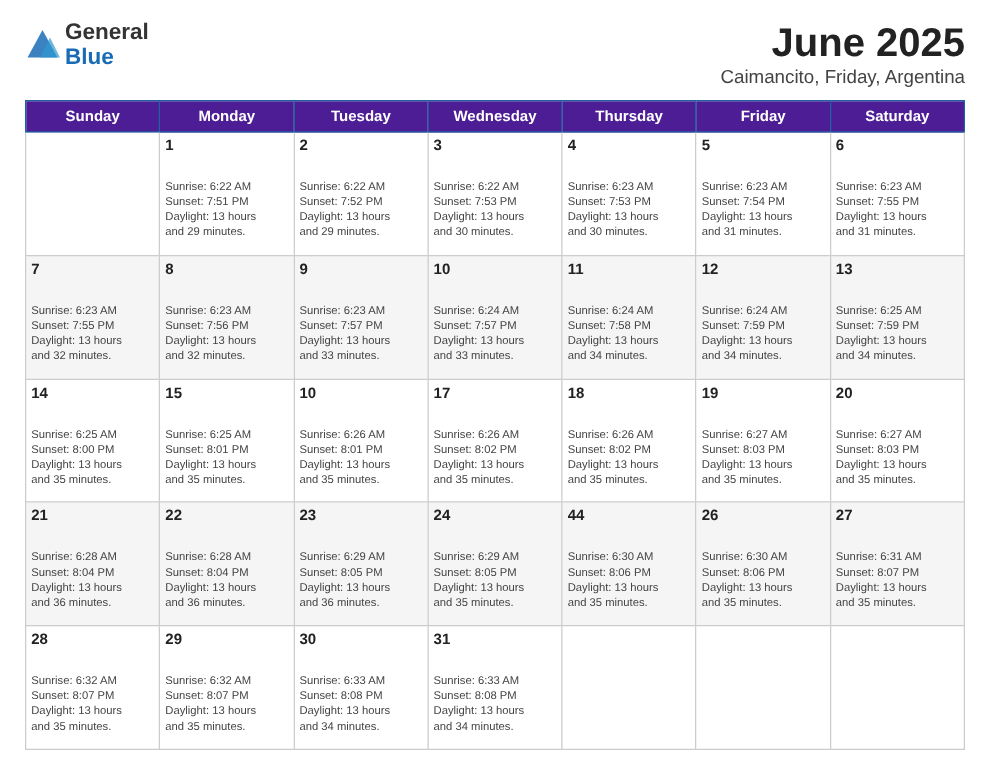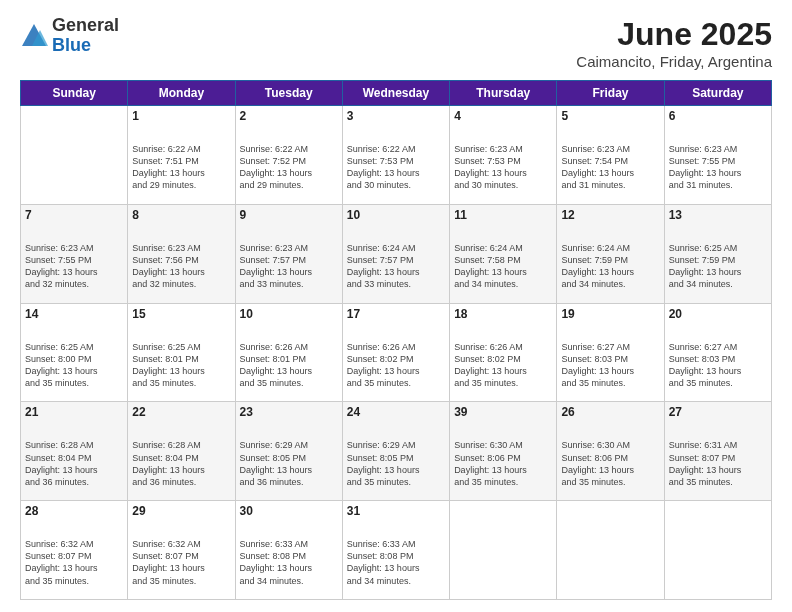--- a/index.html
+++ b/index.html
@@ -228,21 +228,21 @@
           </td>
           <td>
             <span class="day-number">23</span>
             <div class="day-info">Sunrise: 6:29 AM<br>Sunset: 8:05 PM<br>Daylight: 13 hours<br>and 36 minutes.</div>
           </td>
           <td>
             <span class="day-number">24</span>
             <div class="day-info">Sunrise: 6:29 AM<br>Sunset: 8:05 PM<br>Daylight: 13 hours<br>and 35 minutes.</div>
           </td>
           <td>
-            <span class="day-number">39</span>
+            <span class="day-number">44</span>
             <div class="day-info">Sunrise: 6:30 AM<br>Sunset: 8:06 PM<br>Daylight: 13 hours<br>and 35 minutes.</div>
           </td>
           <td>
             <span class="day-number">26</span>
             <div class="day-info">Sunrise: 6:30 AM<br>Sunset: 8:06 PM<br>Daylight: 13 hours<br>and 35 minutes.</div>
           </td>
           <td>
             <span class="day-number">27</span>
             <div class="day-info">Sunrise: 6:31 AM<br>Sunset: 8:07 PM<br>Daylight: 13 hours<br>and 35 minutes.</div>
           </td>

